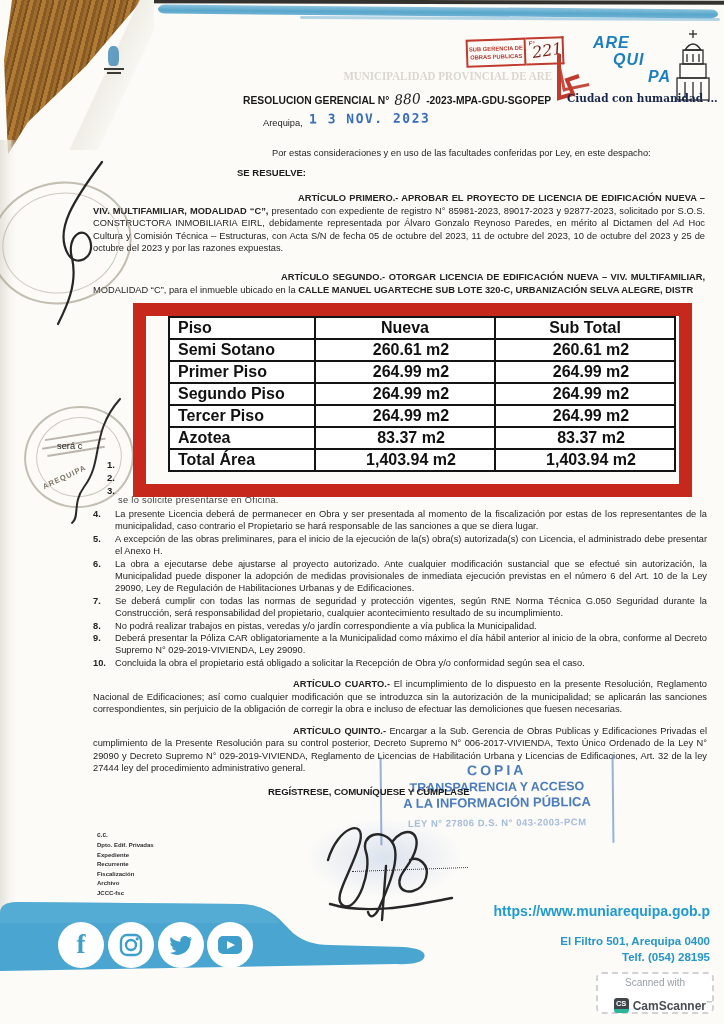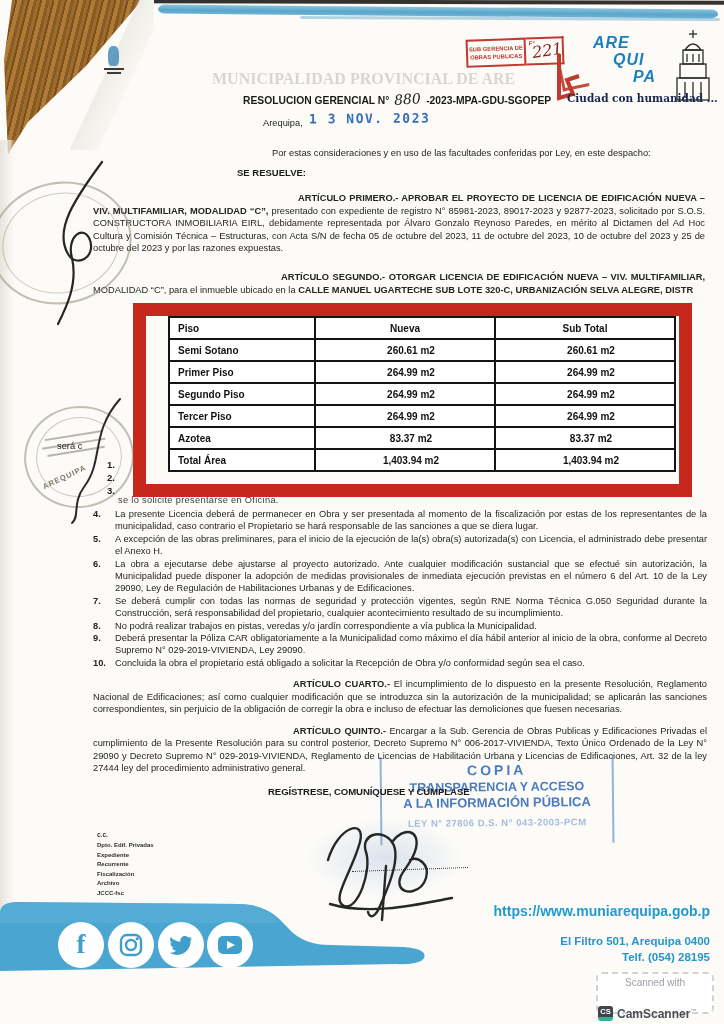--- a/index.html
+++ b/index.html
@@ -14,36 +14,36 @@
   .sheet-edge{left:34px;top:0;width:120px;height:150px;
         background:linear-gradient(115deg,transparent 55%,#efede6 56%,#f7f6f1 70%,transparent 71%);}
   .mini-logo{left:104px;top:46px;width:22px;height:34px;}
   .mini-logo .b1{position:absolute;left:4px;top:0;width:11px;height:20px;background:#3f87b5;border-radius:40% 40% 30% 30%;opacity:.8;}
   .mini-logo .b2{position:absolute;left:0;top:22px;width:20px;height:2px;background:#3a3a36;}
   .mini-logo .b3{position:absolute;left:3px;top:26px;width:14px;height:2px;background:#3a3a36;}
   .blue-band{left:158px;top:7px;width:560px;height:9px;background:linear-gradient(180deg,#8cc3dd,#58a6cb 60%,#6fb2d4);
         border-radius:8px/5px;transform:rotate(.5deg);}
   .blue-band2{left:300px;top:17px;width:420px;height:3px;background:#74b4d4;opacity:.55;border-radius:2px;transform:rotate(.3deg);}
   .left-shadow{left:0;top:140px;width:16px;height:790px;background:linear-gradient(to right,#dcd9d0,#f4f3ee 65%,rgba(255,255,255,0));opacity:.7;}
-  .ghost{left:212px;top:70px;width:340px;text-align:left;font-family:"Liberation Serif",serif;font-weight:bold;
-        font-size:16px;color:rgba(118,108,88,.26);filter:blur(.6px);transform:scaleY(1.08);}
+  .ghost{left:212px;top:70px;width:340px;text-align:right;font-family:"Liberation Serif",serif;font-weight:bold;
+        font-size:11px;color:rgba(118,108,88,.26);filter:blur(.6px);transform:scaleY(1.08);}
   
   .sgstamp{left:466px;top:38px;display:flex;transform:rotate(-2deg);}
   .sgstamp .c1{width:54px;border:2px solid #c03a2e;color:#c03a2e;font-size:5.8px;font-weight:bold;
         text-align:center;line-height:8px;padding:4px 1px;}
   .sgstamp .c2{width:36px;border:2px solid #c03a2e;border-left:none;position:relative;}
   .sgstamp .fo{position:absolute;left:3px;top:1px;font-size:6px;color:#c03a2e;font-weight:bold;}
   .sgstamp .num{position:absolute;left:6px;top:2px;font-family:"DejaVu Serif",serif;font-style:italic;
         font-size:16px;color:#7d2018;transform:rotate(-6deg);}
   .red-angle{left:560px;top:62px;width:24px;height:24px;border-left:3px solid #c03a2e;border-bottom:3px solid #c03a2e;
         transform:rotate(-12deg);opacity:.9;}
   
   .logo{left:553px;top:28px;width:170px;height:82px;}
   .logo .w{position:absolute;font-weight:bold;font-style:italic;color:#1c7fc0;font-size:16px;letter-spacing:1px;}
-  .logo .w1{left:40px;top:6px;} .logo .w2{left:60px;top:23px;} .logo .w3{left:80px;top:40px;}
+  .logo .w1{left:40px;top:6px;} .logo .w2{left:60px;top:23px;} .logo .w3{left:95px;top:40px;}
   .logo .tag{position:absolute;left:14px;top:64px;font-family:"DejaVu Serif",serif;font-weight:bold;
         font-size:10.5px;color:#18264c;}
   
   .title{left:243px;top:91px;font-size:10.3px;font-weight:bold;color:#191919;}
   .title .num{display:inline-block;font-family:"DejaVu Serif",serif;font-style:italic;font-weight:normal;
         font-size:14px;transform:rotate(-4deg);margin:0 5px;color:#222;}
   .place{left:263px;top:117px;font-size:9.5px;}
   .datestamp{left:309px;top:111px;font-family:"DejaVu Sans Mono",monospace;font-weight:bold;
         font-size:13px;color:#3a6fb8;letter-spacing:1.5px;transform:rotate(-.5deg);}
   
@@ -55,21 +55,21 @@
   .art2{left:93px;top:262px;width:612px;text-indent:188px;}
   .flow{left:93px;top:508px;width:614px;}
   .li{display:flex;margin:0;}
   .li .n{width:22px;flex:none;font-weight:bold;}
   .li .x{flex:1;}
   .p4{margin-top:9px;text-indent:200px;}
   .p5{margin-top:2px;text-indent:200px;}
   
   .redbox{left:133px;top:303px;width:559px;height:194px;border:13px solid #c6291b;box-sizing:border-box;z-index:4;}
   .areas{position:absolute;left:22px;top:0px;border-collapse:collapse;background:#fff;}
-  .areas th,.areas td{border:2px solid #141414;font-size:10px;font-weight:bold;color:#111;
+  .areas th,.areas td{border:2px solid #141414;font-size:16px;font-weight:bold;color:#111;
         padding:1px 8px;height:18px;white-space:nowrap;}
   .areas th{text-align:center;} .areas td.l{text-align:left;width:128px;}
   .areas td.c{text-align:center;width:150px;padding-left:20px;}
   .frag-sera{left:57px;top:441px;font-size:9.3px;z-index:3;}
   .frag-nums{left:107px;top:458px;font-size:9.5px;font-weight:bold;line-height:13px;z-index:3;}
   .frag-line{left:118px;top:495px;font-size:9.3px;color:#3c3c3c;z-index:3;letter-spacing:.3px;}
   
   .oval{border:2px solid rgba(150,140,120,.55);border-radius:50%;}
   .oval .in{position:absolute;left:10px;top:9px;right:10px;bottom:9px;border:1.5px solid rgba(150,140,120,.45);border-radius:50%;}
   .oval1{left:-10px;top:182px;width:138px;height:118px;transform:rotate(-12deg);}
@@ -98,21 +98,21 @@
         display:flex;align-items:center;justify-content:center;}
   .soc .f{font-size:27px;font-weight:bold;color:#3f9fca;font-family:"Liberation Serif",serif;margin-top:-2px;}
   .ftxt{left:430px;top:903px;width:280px;text-align:right;z-index:2;}
   .ftxt .u{font-size:14px;font-weight:bold;color:#1f9ad2;}
   .ftxt .a{font-size:11.5px;font-weight:bold;color:#2596cc;margin-top:16px;}
   .ftxt .p{font-size:11.5px;font-weight:bold;color:#2596cc;margin-top:4px;}
   
   .cam{left:596px;top:972px;width:118px;height:42px;border:2px dashed #d2d2d2;border-radius:6px;background:#fff;
         text-align:center;box-sizing:border-box;}
   .cam .sw{font-size:10px;color:#9aa0a6;margin-top:3px;}
-  .cam .row{display:flex;align-items:center;justify-content:flex-start;margin-top:18px;gap:4px;}
+  .cam .row{display:flex;align-items:center;justify-content:flex-end;margin-top:10px;gap:4px;}
   .cam .cs{width:15px;height:15px;border-radius:3px;color:#fff;font-size:7.5px;font-weight:bold;
         line-height:12px;background:linear-gradient(180deg,#40454a 72%,#2bb69a 72%);}
   .cam .nm{font-size:12px;color:#4a4d52;font-weight:bold;}
   .cam .tm{font-size:6px;color:#9aa0a6;vertical-align:super;}
 </style>
 </head>
 <body>
 
 <div class="page">
 

